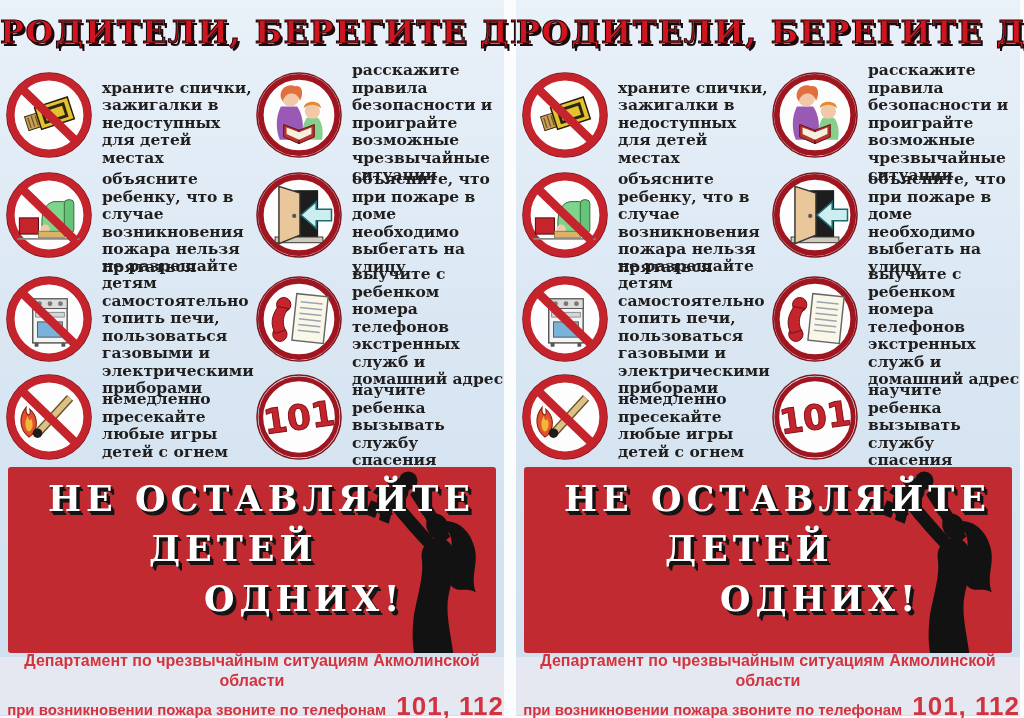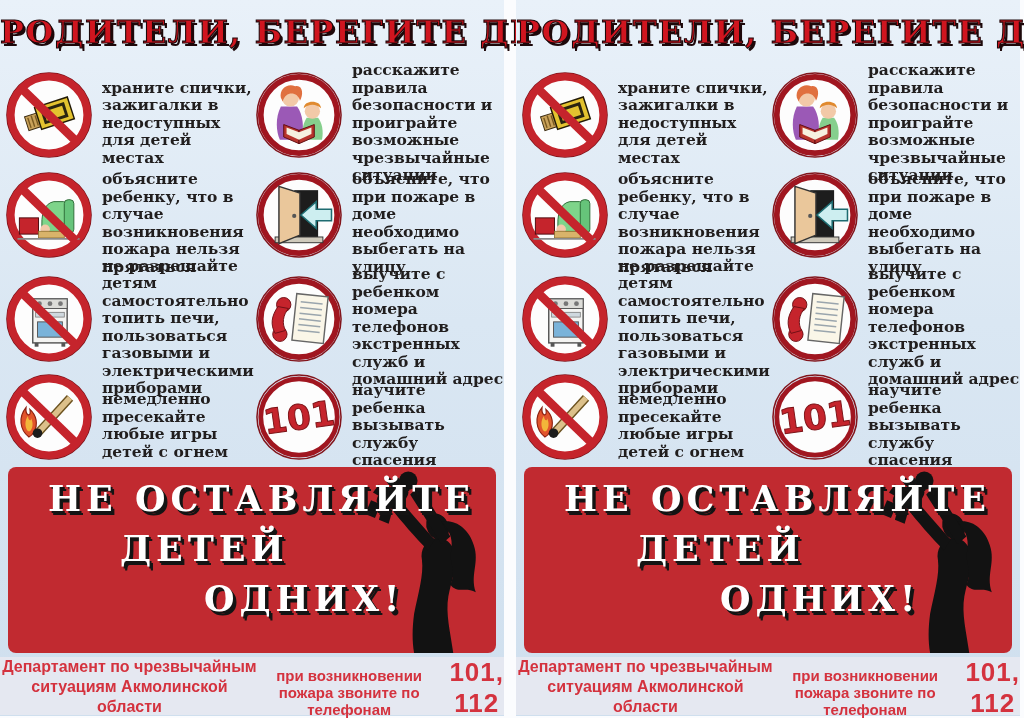--- a/index.html
+++ b/index.html
@@ -30,34 +30,34 @@
   }
   .tip{display:flex;align-items:center;}
   .tip .badge-icon{width:86px;height:86px;flex:0 0 86px;}
   .tip p{
     margin:16px 0 0 10px;width:156px;
     font-size:15.5px;font-weight:bold;line-height:1.13;color:#211e1e;
   }
   
   .banner{
     position:relative;margin:6px 8px 0 8px;height:186px;
-    background:#c12a30;border-radius:8px;overflow:hidden;
+    background:#c12a30;border-radius:3px;overflow:hidden;
   }
   .banner-lines{position:relative;z-index:2;padding:14px 0 0 40px;color:#ffffff;font-weight:bold;}
   .banner-lines div{
     font-size:35px;letter-spacing:5px;line-height:1;
     text-shadow:2px 2px 0 #141414,3.5px 3.5px 0 #141414;
   }
-  .banner-line-2{margin:15px 0 0 72px;}
+  .banner-line-2{margin:15px 0 0 101px;}
   .banner-line-3{margin:15px 13px 0 156px;}
   .silhouette{position:absolute;right:2px;top:0;height:186px;width:150px;z-index:1;}
   
   .poster-footer{
     margin-top:4px;height:58px;background:#e5e8f1;
-    display:flex;flex-direction:row;justify-content:center;align-items:flex-start;
+    display:flex;flex-direction:column;justify-content:center;align-items:flex-end;
     font-family:"Liberation Sans", sans-serif;font-weight:bold;color:#d4323e;
     text-align:center;
   }
   .footer-line-1{font-size:16px;line-height:1.25;}
   .footer-line-2{font-size:15px;display:flex;align-items:baseline;gap:10px;}
   .footer-phones{font-size:26px;letter-spacing:1px;}
   svg text{font-family:"DejaVu Sans", sans-serif;}
 </style>
 </head>
 <body>

